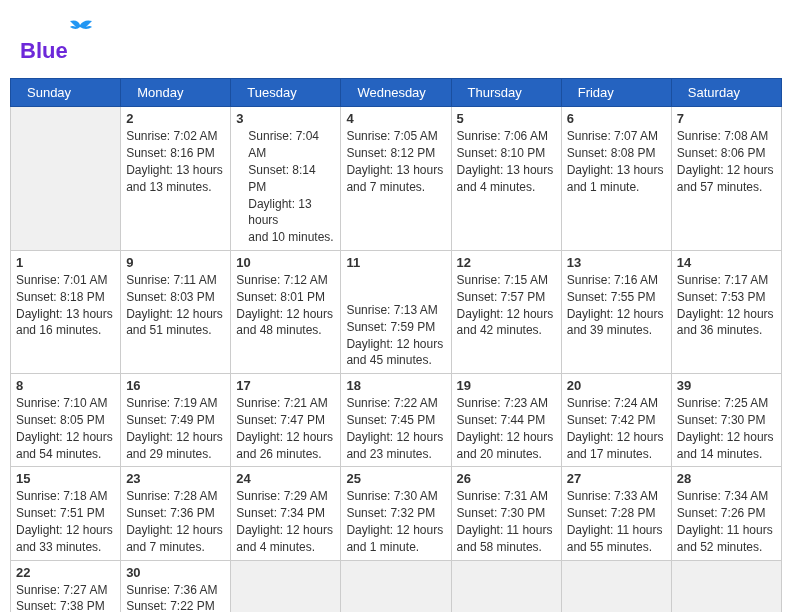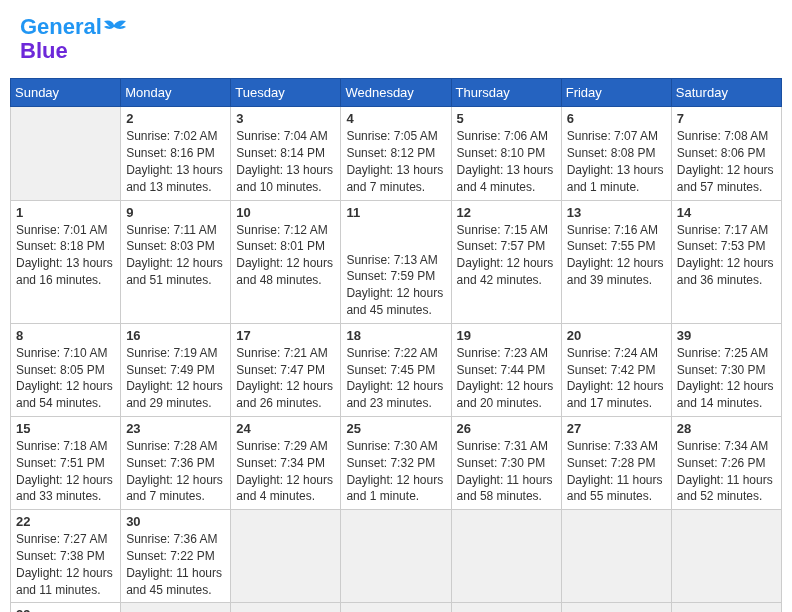--- a/index.html
+++ b/index.html
@@ -44,21 +44,21 @@
       color: #555;
     }
     table {
       width: 100%;
       border-collapse: collapse;
       table-layout: fixed;
     }
     th {
       background-color: #2563c0;
       color: white;
-      padding: 6px 4px;
+      padding: 6px 16px;
       font-size: 13px;
       font-weight: normal;
       text-align: left;
       border: 1px solid #1a4fa0;
     }
     td {
       border: 1px solid #ccc;
       vertical-align: top;
       padding: 4px 5px;
       font-size: 10.5px;
@@ -81,21 +81,21 @@
       color: #333;
     }
   </style>
 </head>
 <body>
 
 <div class="header">
   <div class="logo">
     <div style="display:flex; align-items:center;">
       <span class="logo-text">
-        <span>General</span><br><span style="color:#6d28d9">Blue</span>
+        <br><span style="color:#6d28d9">Blue</span>
       </span>
       <svg width="28" height="24" viewBox="0 0 28 24" style="margin-left:-2px; margin-top:-20px;">
         <path d="M14 8 Q18 2 26 4 Q22 8 20 10 Q24 8 26 10 Q20 14 14 10 Q10 14 4 10 Q6 8 10 10 Q8 8 4 4 Q12 2 14 8Z" fill="#2196F3"></path>
       </svg>
     </div>
   </div>
   <div class="title-block">
     <div class="month-title"></div>
     <div class="location"></div>
   </div>
@@ -118,21 +118,21 @@
         <td class="shaded"></td>
         <td>
           <span class="day-number">2</span>
           <div class="day-info" style="white-space: pre-line;">Sunrise: 7:02 AM
 Sunset: 8:16 PM
 Daylight: 13 hours
 and 13 minutes.</div>
         </td>
         <td>
           <span class="day-number">3</span>
-          <div class="day-info" style="white-space: pre-line;">Sunrise: 7:04 AM
+          <div class="day-info" style="white-space: pre-line; margin-left: 12px;">Sunrise: 7:04 AM
 Sunset: 8:14 PM
 Daylight: 13 hours
 and 10 minutes.</div>
         </td>
         <td>
           <span class="day-number">4</span>
           <div class="day-info" style="white-space: pre-line;">Sunrise: 7:05 AM
 Sunset: 8:12 PM
 Daylight: 13 hours
 and 7 minutes.</div>

